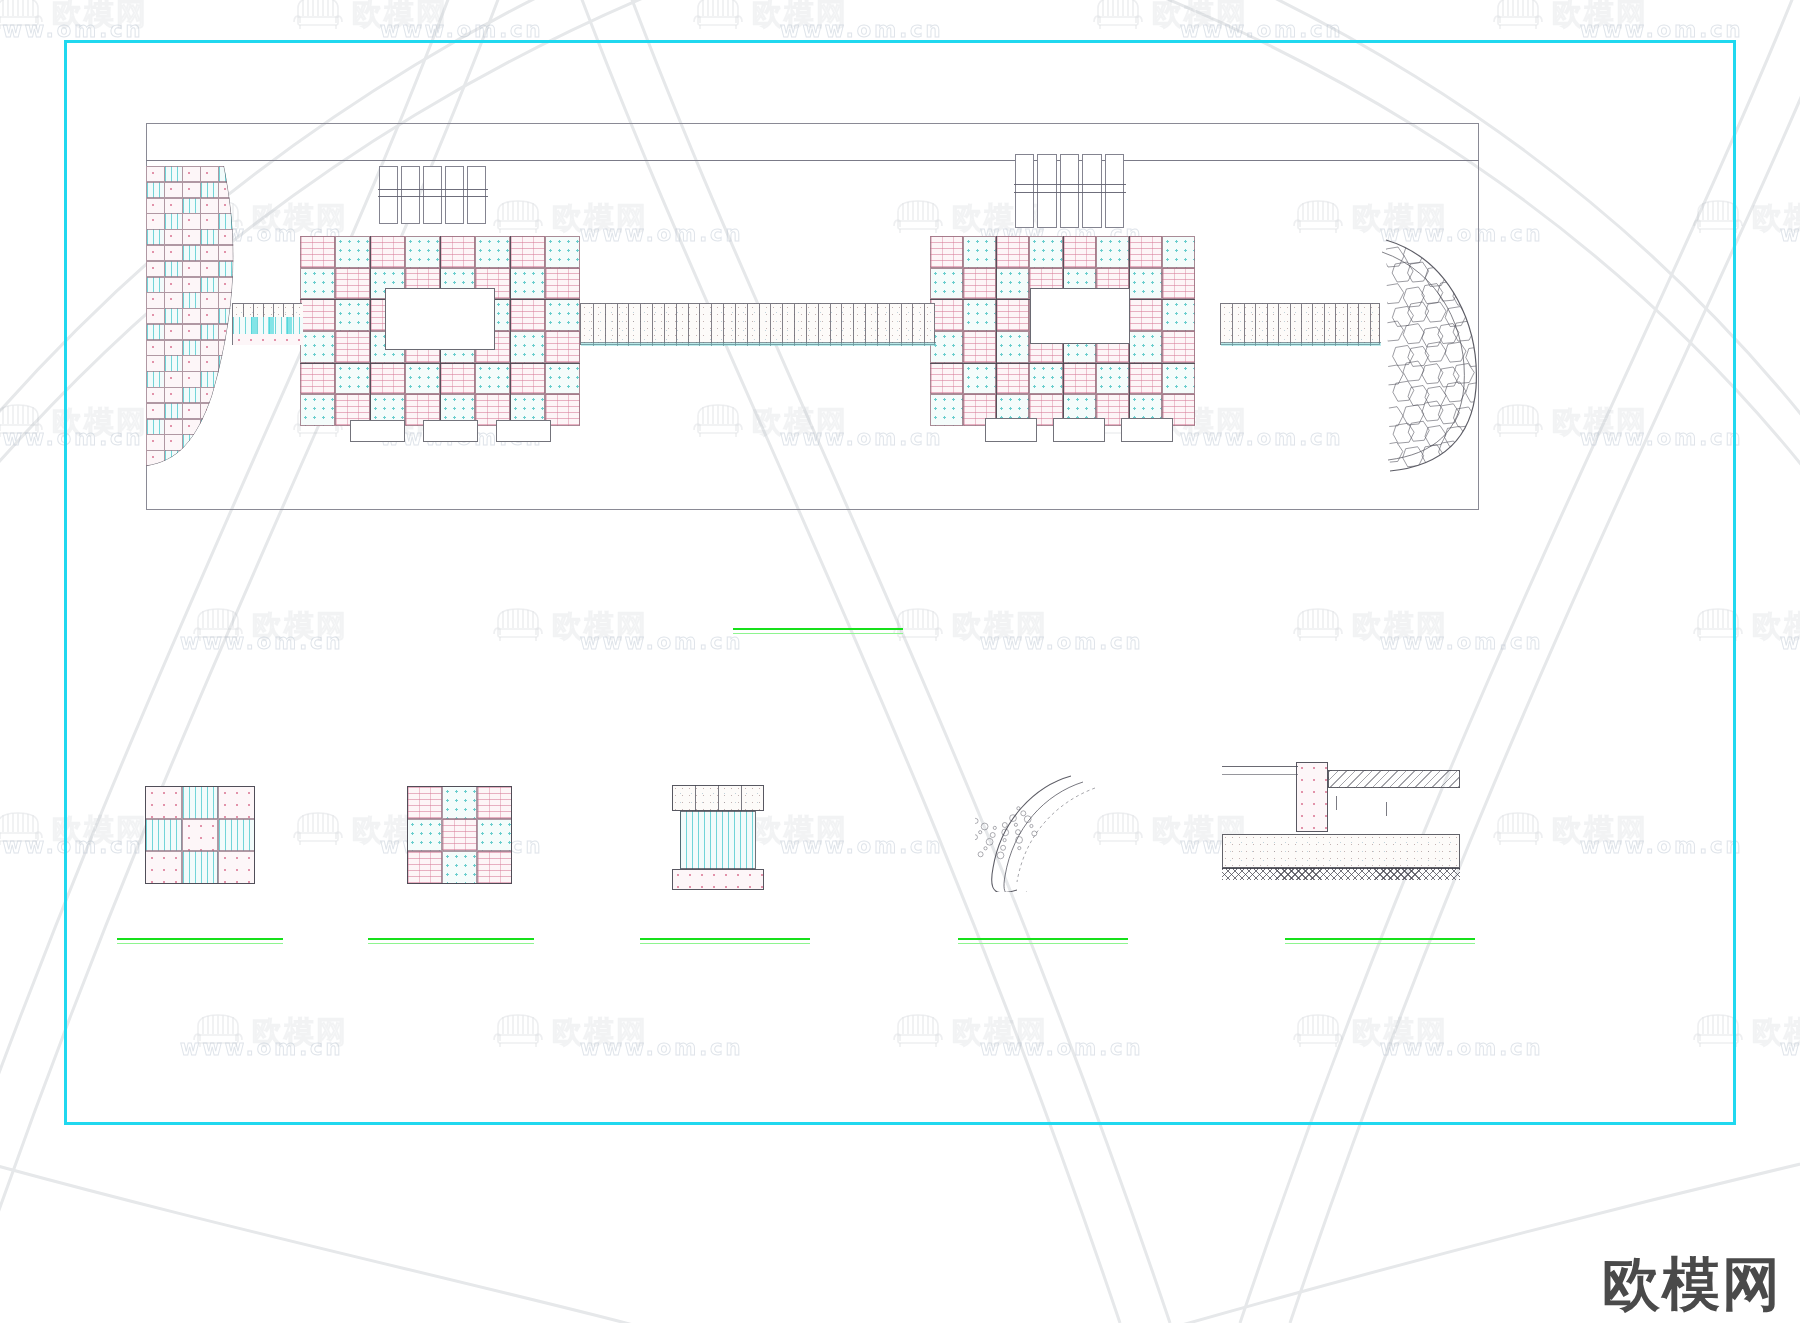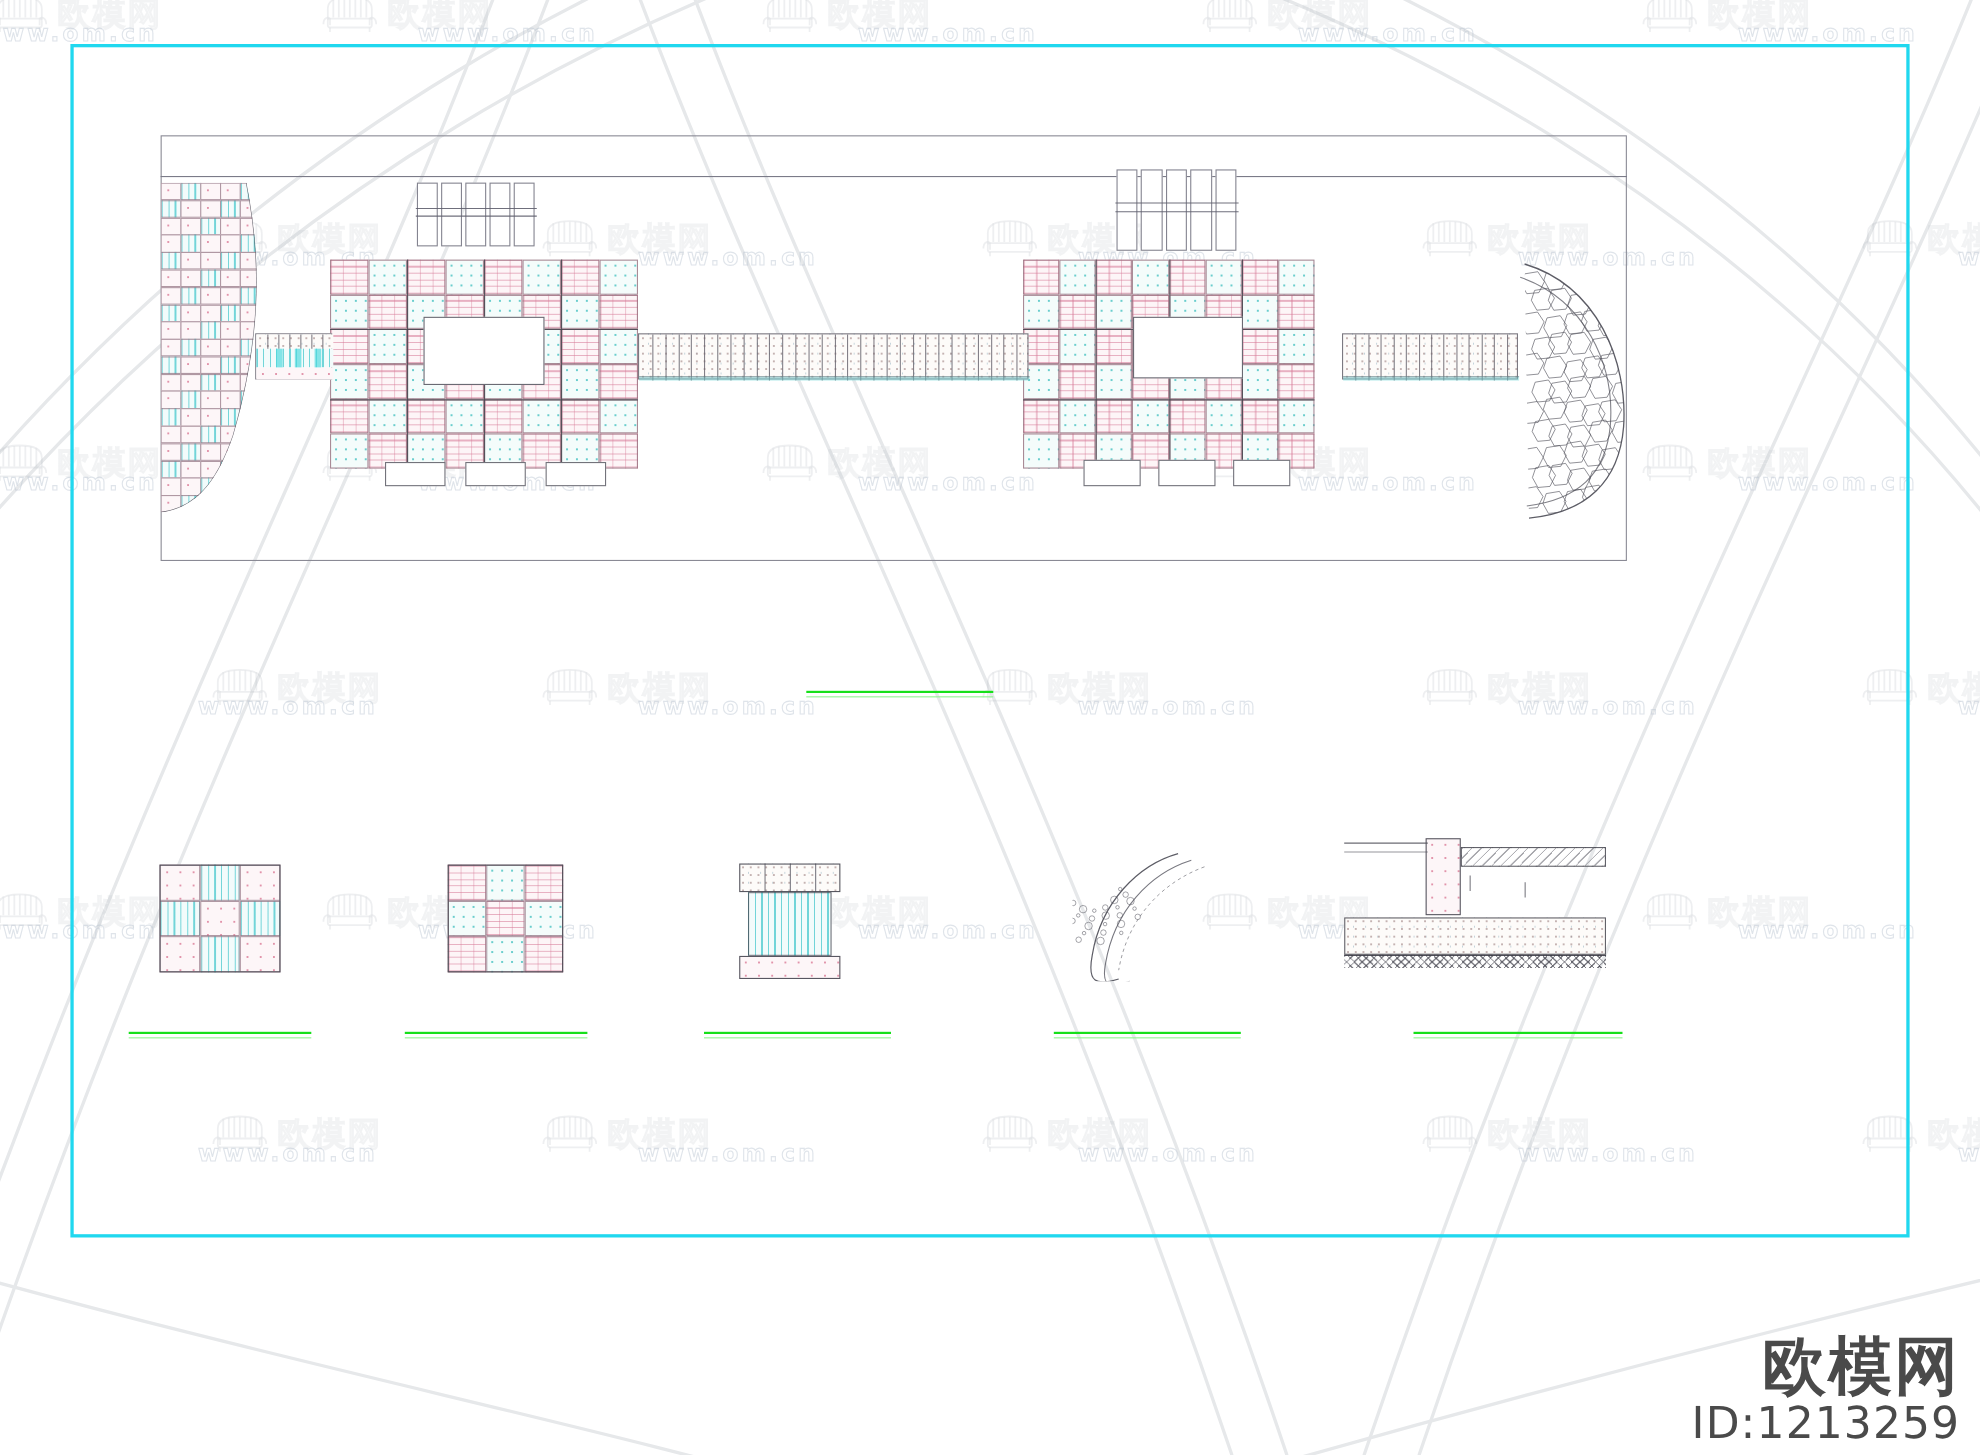--- a/index.html
+++ b/index.html
@@ -967,16 +967,15 @@
       <div class="green-rule" style="left: 640px; top: 938px; width: 170px;"></div>
       <div class="green-rule soft" style="left: 640px; top: 943px; width: 170px;"></div>
       <div class="green-rule" style="left: 958px; top: 938px; width: 170px;"></div>
       <div class="green-rule soft" style="left: 958px; top: 943px; width: 170px;"></div>
       <div class="green-rule" style="left: 1285px; top: 938px; width: 190px;"></div>
       <div class="green-rule soft" style="left: 1285px; top: 943px; width: 190px;"></div>
     </div>
 
   <div class="logo-wrap">
     <div class="logo-cn">欧模网</div>
-    <div class="logo-id">ID:1213259</div>
   </div>
 
 </div>
 
 </body></html>

